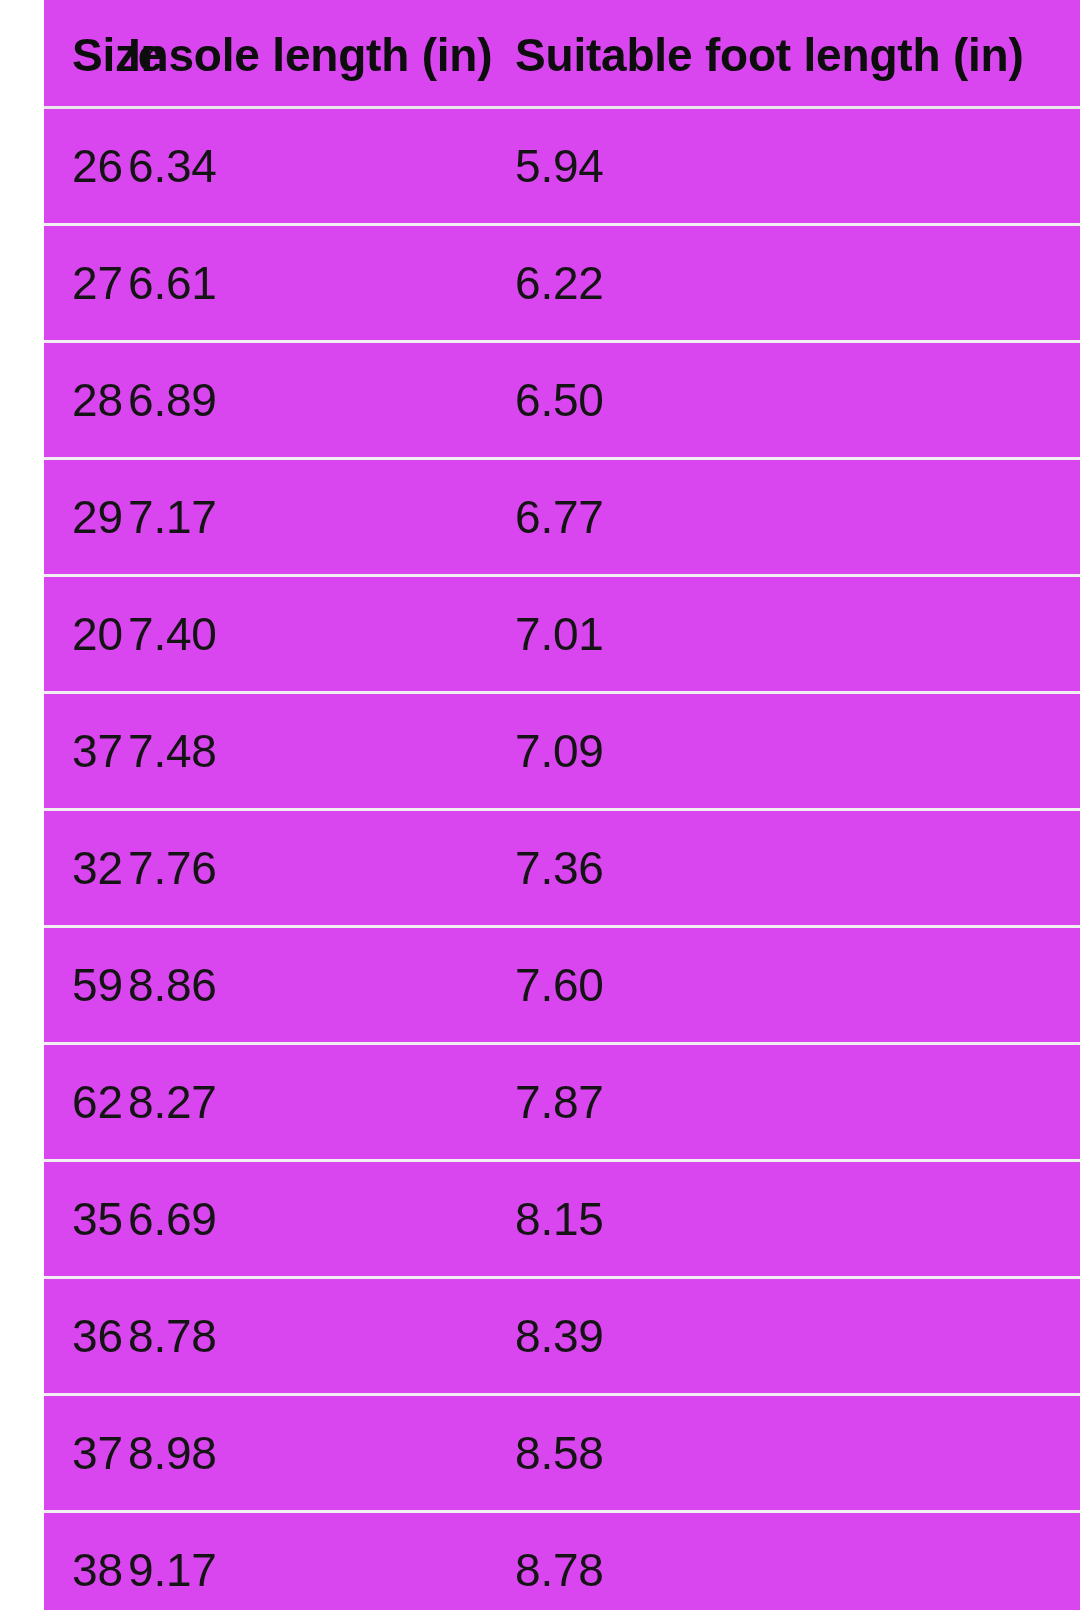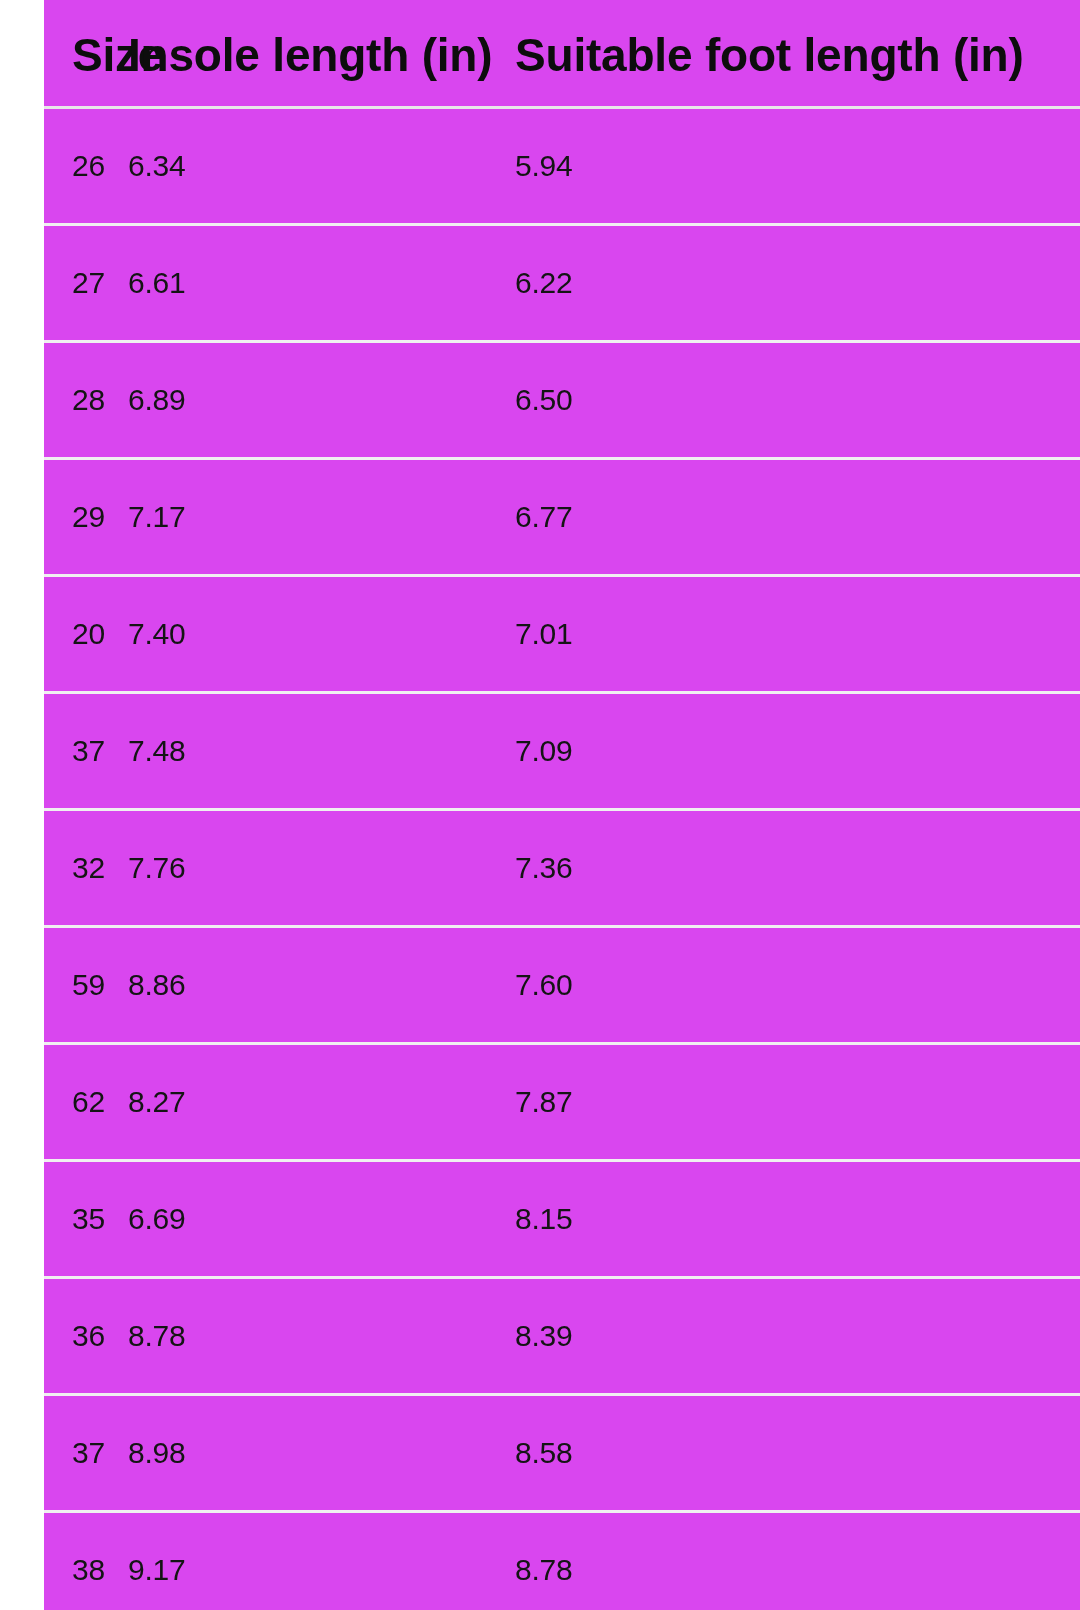--- a/index.html
+++ b/index.html
@@ -56,21 +56,21 @@
     padding-top: 4px;
     color: #0d0d0d;
     letter-spacing: -0.2px;
   }
   .size-table thead tr {
     border-bottom: 3px solid #e8e8e8;
   }
 
   
   .size-table tbody td {
-    font-size: 30px;
+    font-size: 46px;
     font-weight: 400;
     line-height: 1;
     height: 114px;
     color: #141414;
     letter-spacing: -0.2px;
   }
   .size-table tbody tr {
     border-bottom: 3px solid #f0f0f0;
   }
 

